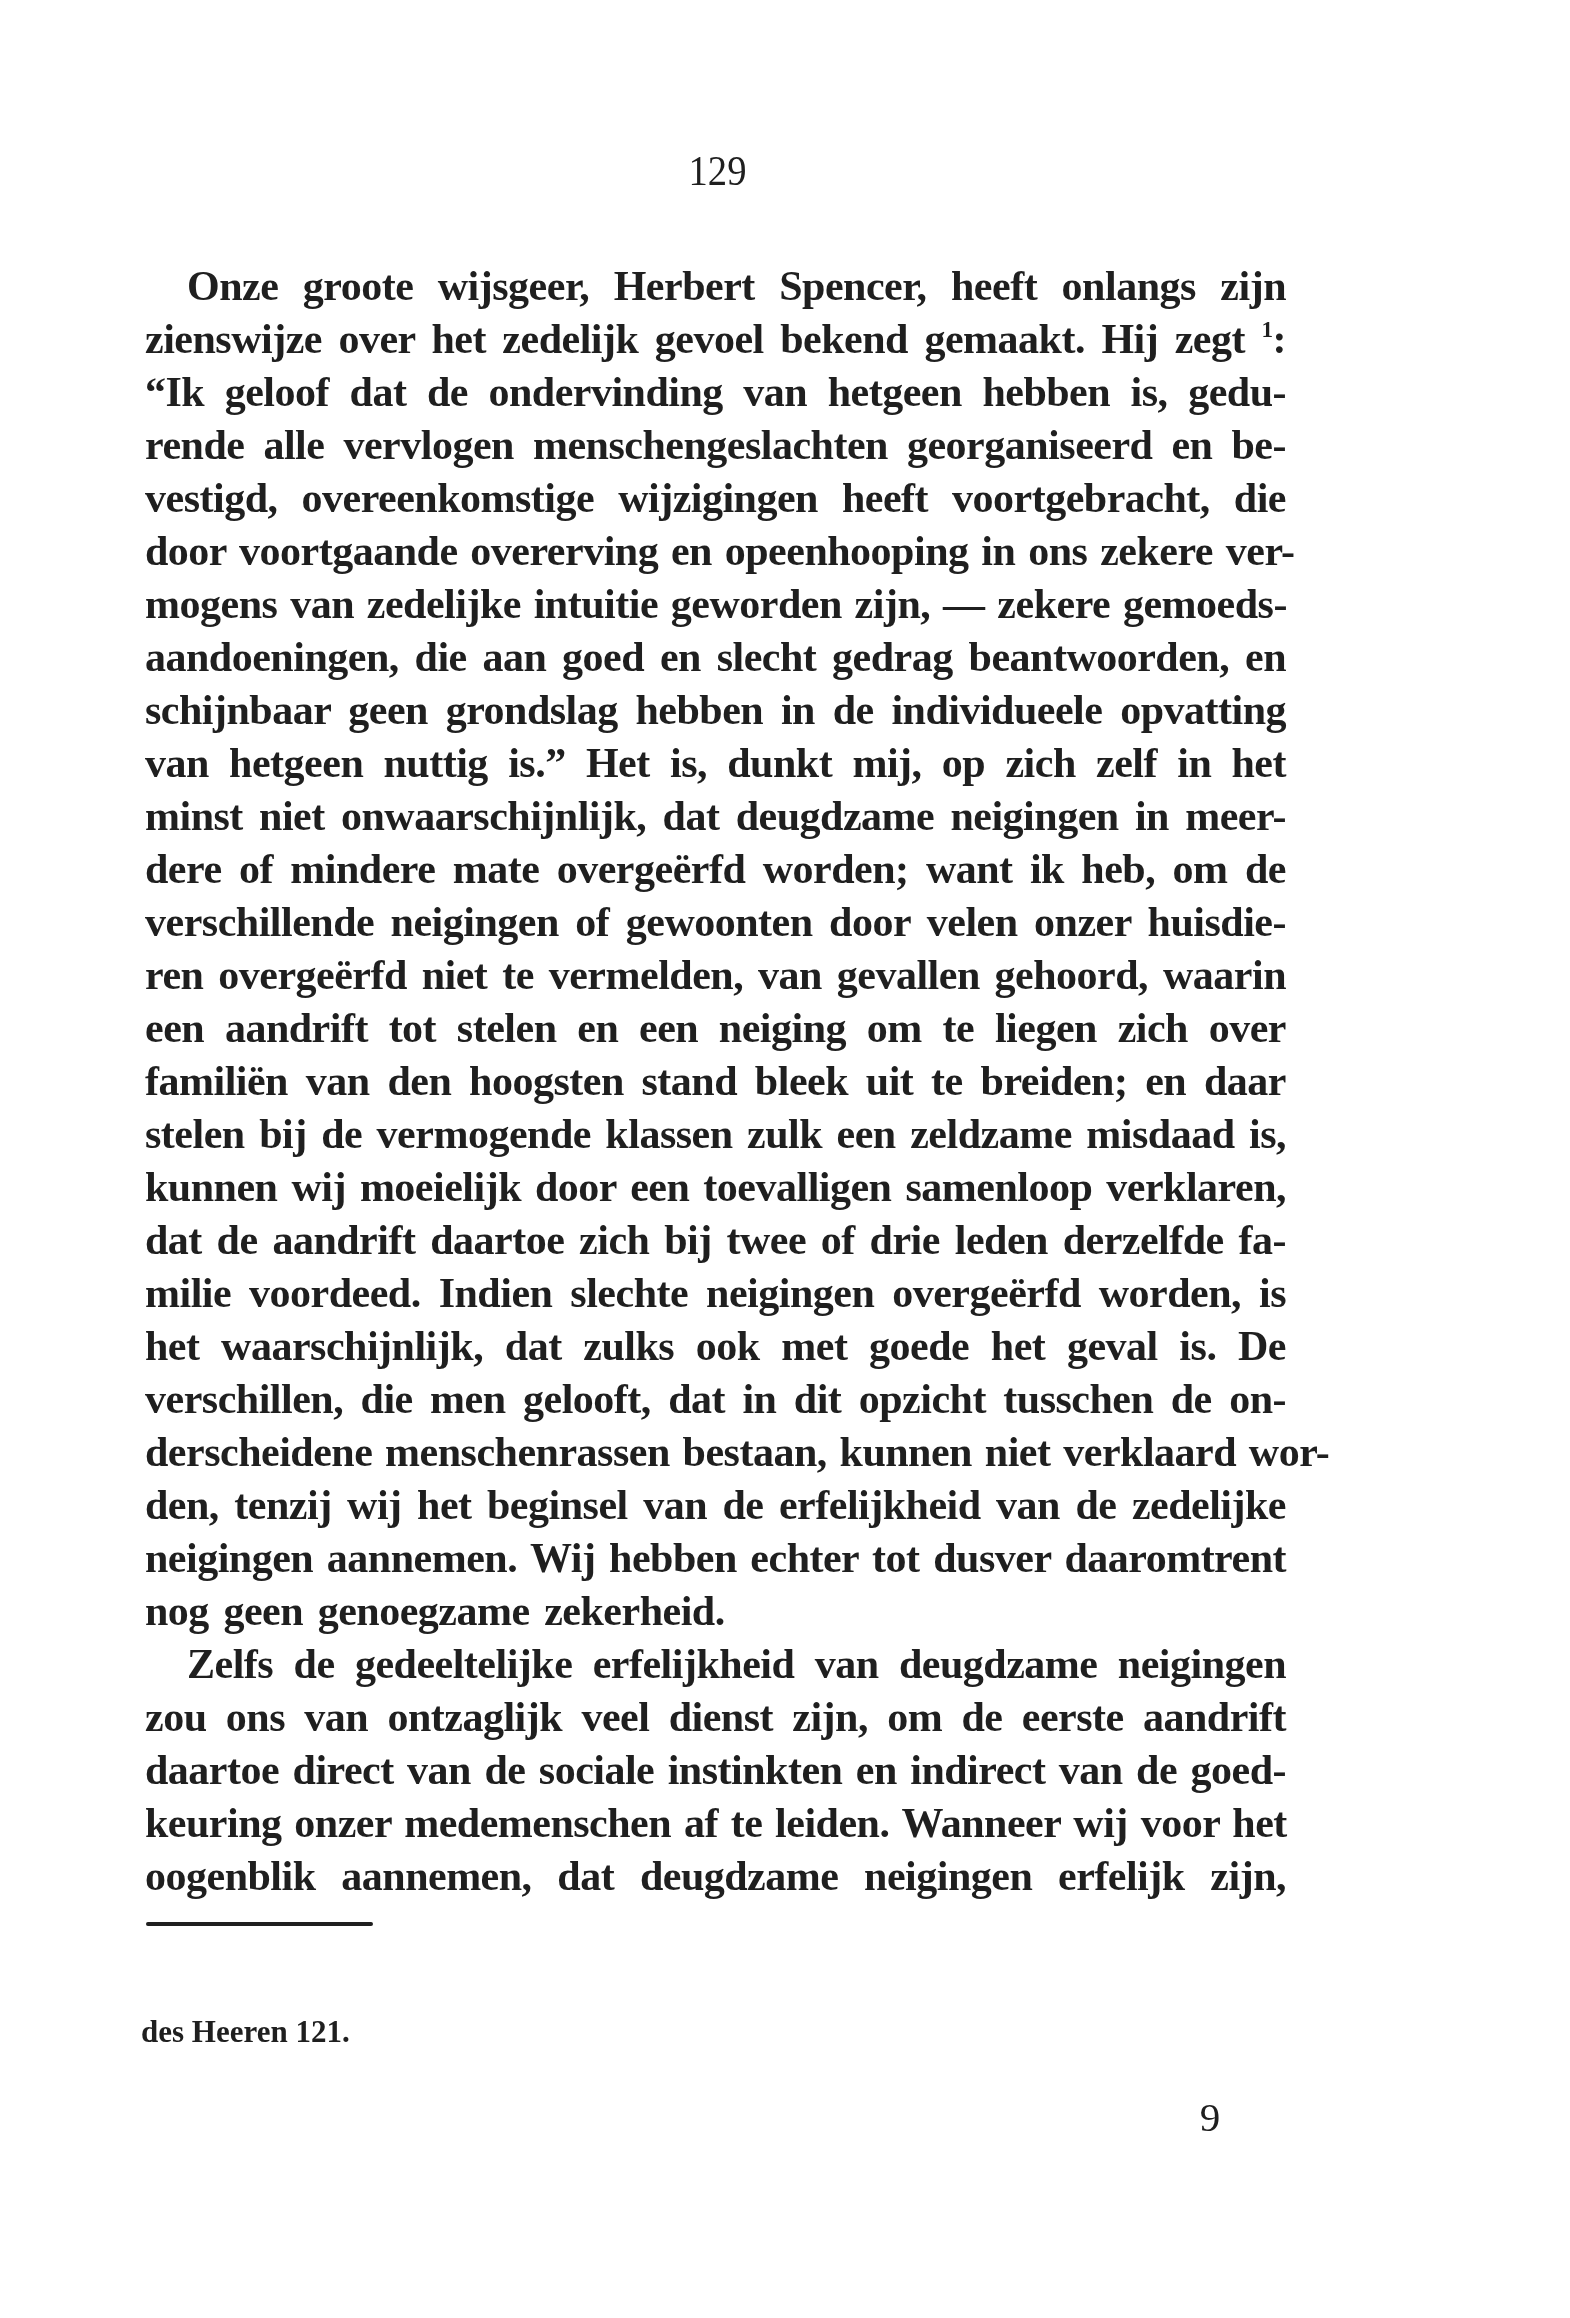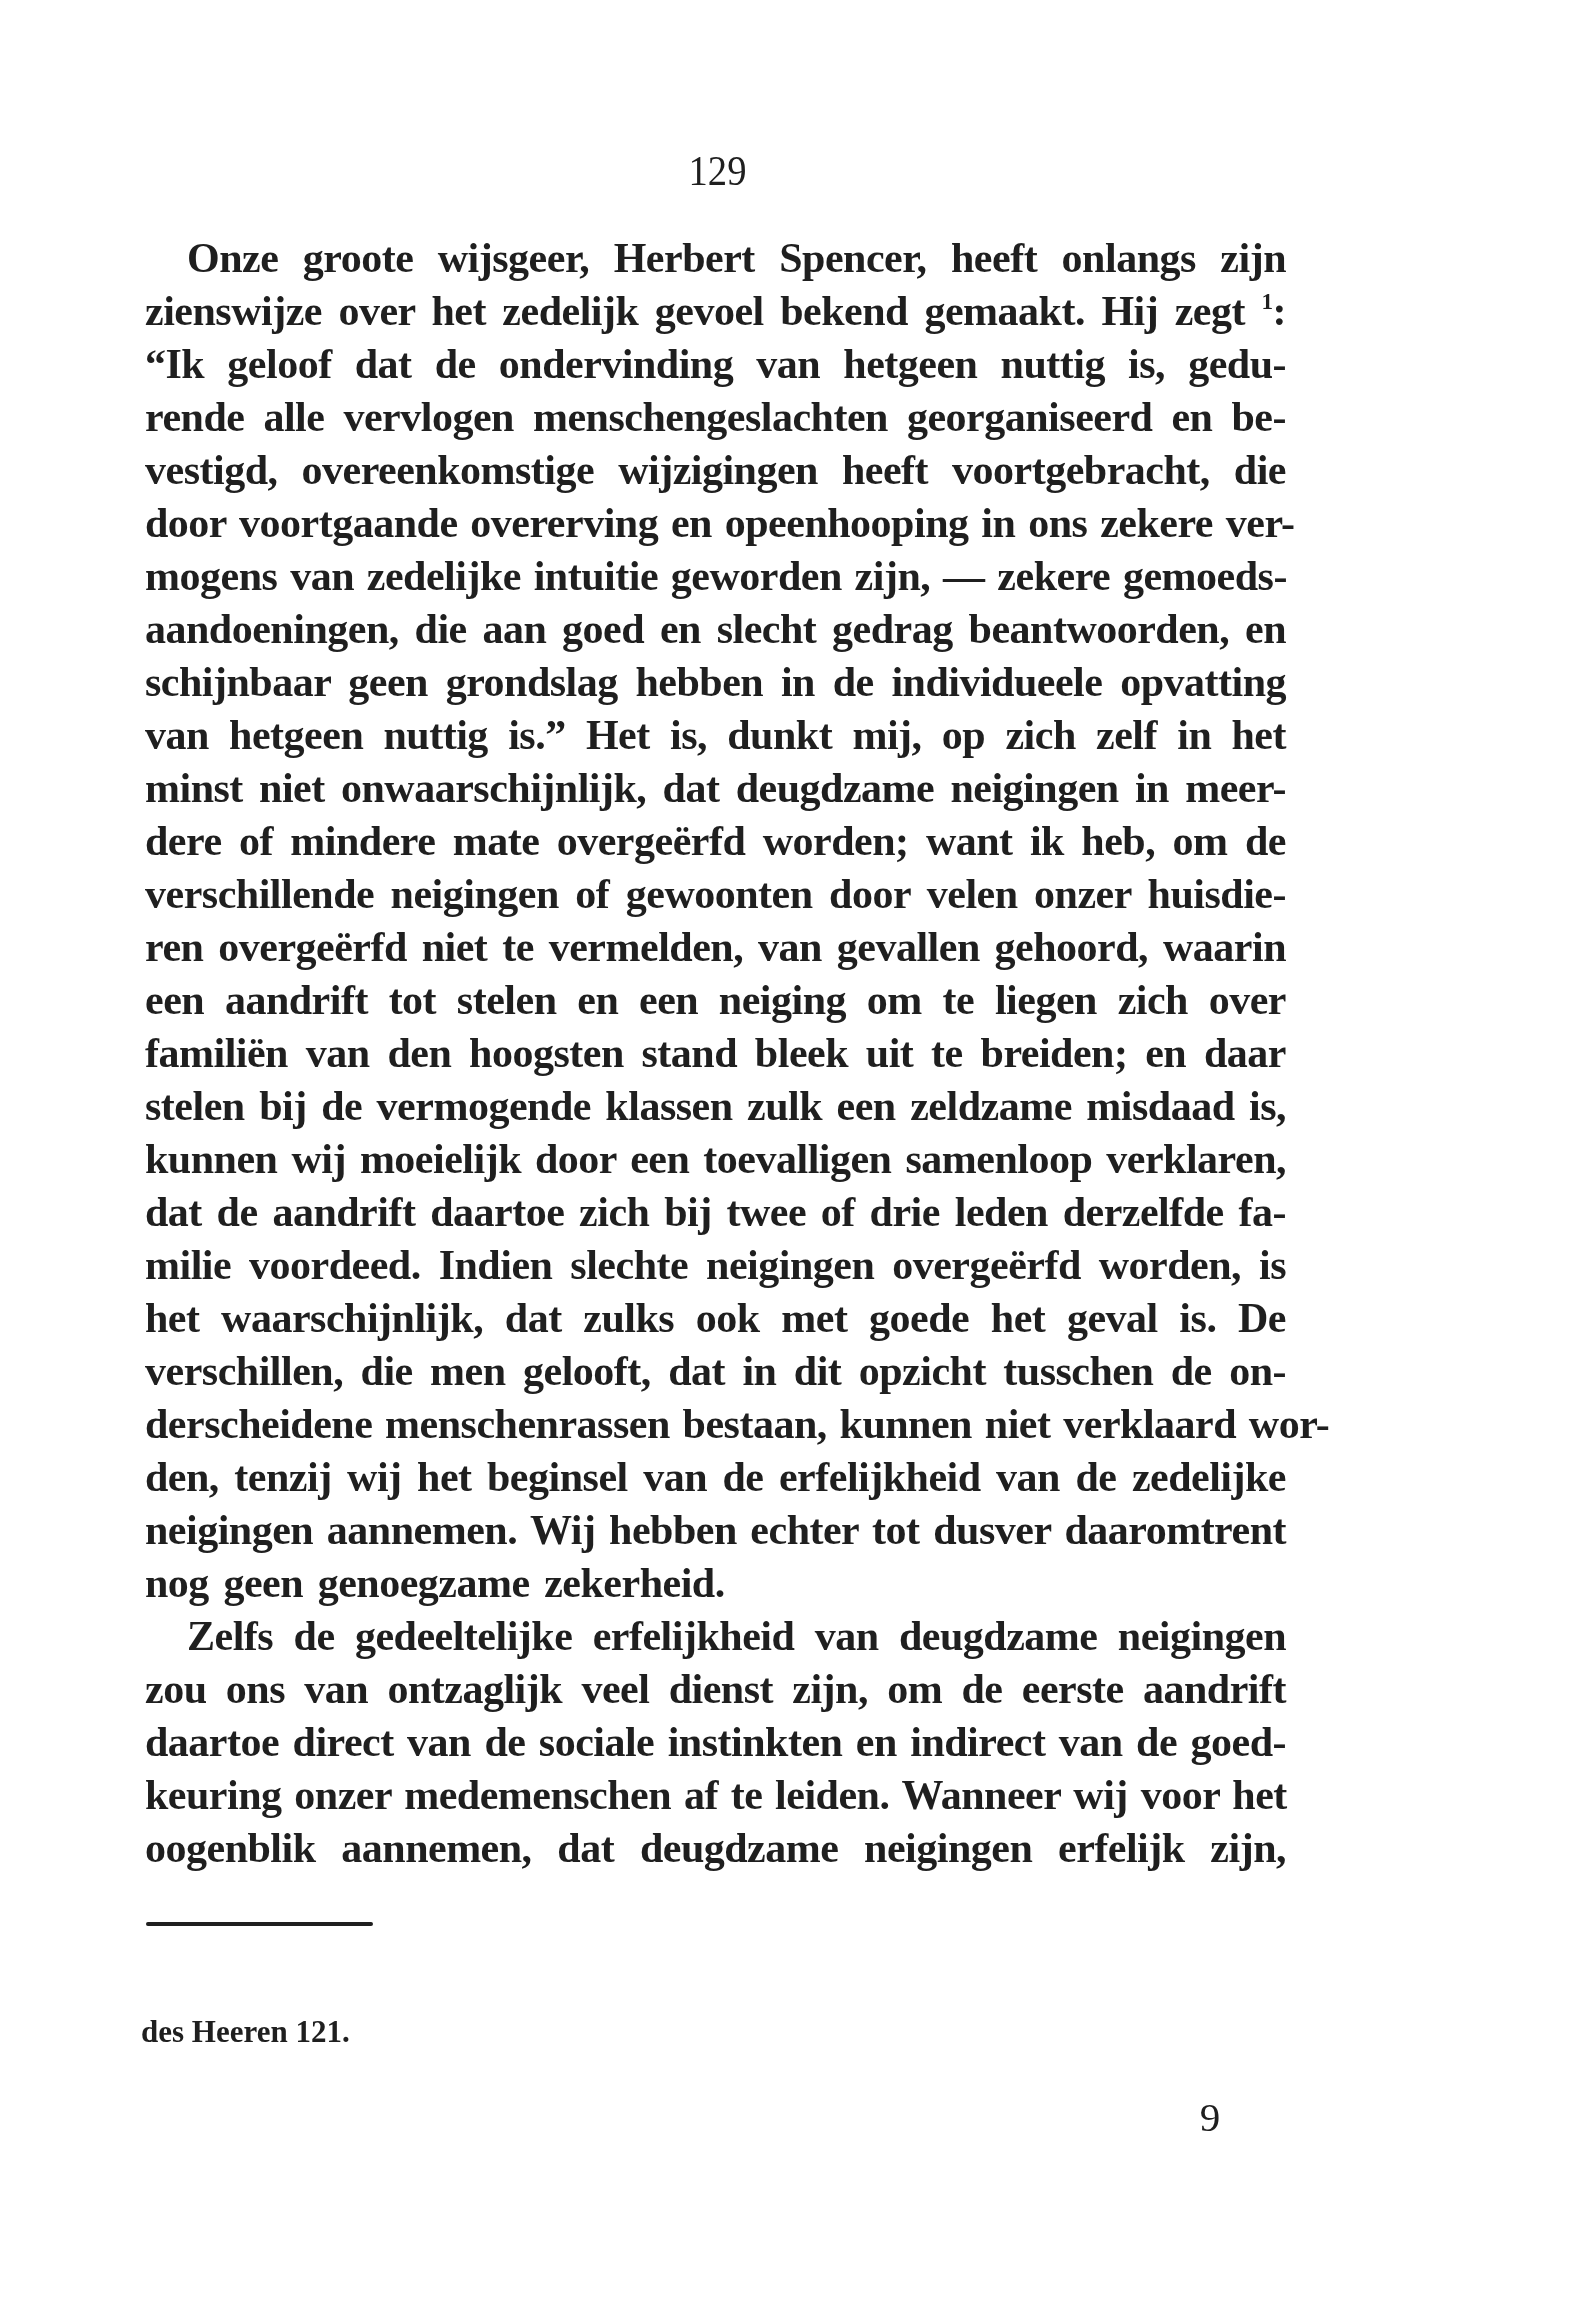--- a/index.html
+++ b/index.html
@@ -39,20 +39,21 @@
     left: 145px;
     width: 1141px;
     font-size: 42px;
     line-height: 42px;
     font-weight: bold;
     white-space: nowrap;
     text-align: justify;
     text-align-last: justify;
     letter-spacing: -0.5px;
     word-spacing: 2.8px;
+    margin-top: 28px;
   }
   .body-line.indent {
     left: 187px;
     width: 1099px;
   }
   .body-line.last {
     text-align: right;
     text-align-last: left;
     word-spacing: 4.6px;
   }
@@ -104,21 +105,21 @@
 <body>
 
 <div class="page">
 
   <div class="page-number-top">129</div>
 
   <div id="body-text">
 
   <div class="body-line indent" style="top: 237px;">Onze groote wijsgeer, Herbert Spencer, heeft onlangs zijn</div>
       <div class="body-line" style="top: 290px;"><span>zienswijze over het zedelijk gevoel bekend gemaakt. Hij zegt</span> <span class="sup">1</span><span>:</span></div>
-      <div class="body-line" style="top: 343px;">“Ik geloof dat de ondervinding van hetgeen nuttig is, gedu-</div>
+      <div class="body-line" style="top: 343px;">“Ik geloof dat de ondervinding van hetgeen hebben is, gedu-</div>
       <div class="body-line" style="top: 396px;">rende alle vervlogen menschengeslachten georganiseerd en be-</div>
       <div class="body-line" style="top: 449px;">vestigd, overeenkomstige wijzigingen heeft voortgebracht, die</div>
       <div class="body-line" style="top: 502px;">door voortgaande overerving en opeenhooping in ons zekere ver-</div>
       <div class="body-line" style="top: 555px;">mogens van zedelijke intuitie geworden zijn, — zekere gemoeds-</div>
       <div class="body-line" style="top: 608px;">aandoeningen, die aan goed en slecht gedrag beantwoorden, en</div>
       <div class="body-line" style="top: 661px;">schijnbaar geen grondslag hebben in de individueele opvatting</div>
       <div class="body-line" style="top: 714px;">van hetgeen nuttig is.” Het is, dunkt mij, op zich zelf in het</div>
       <div class="body-line" style="top: 767px;">minst niet onwaarschijnlijk, dat deugdzame neigingen in meer-</div>
       <div class="body-line" style="top: 820px;">dere of mindere mate overgeërfd worden; want ik heb, om de</div>
       <div class="body-line" style="top: 873px;">verschillende neigingen of gewoonten door velen onzer huisdie-</div>

